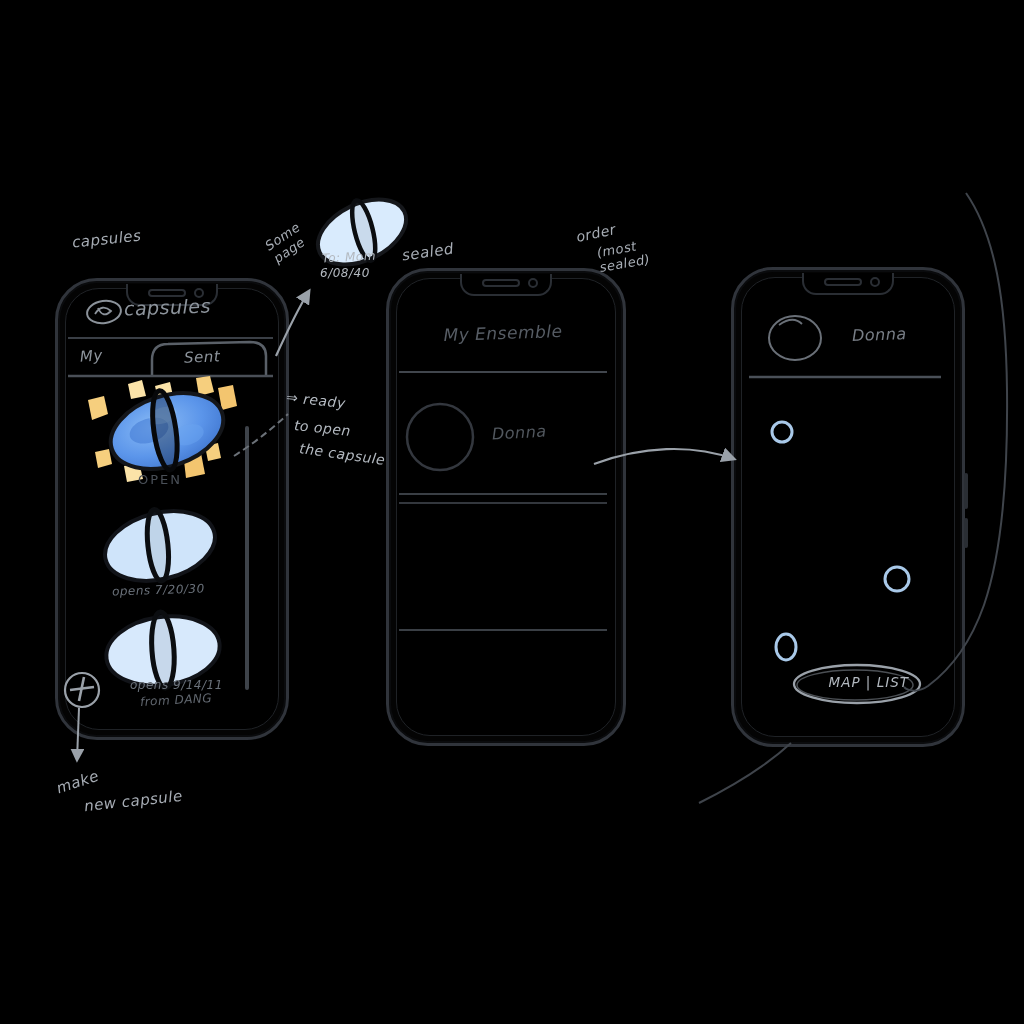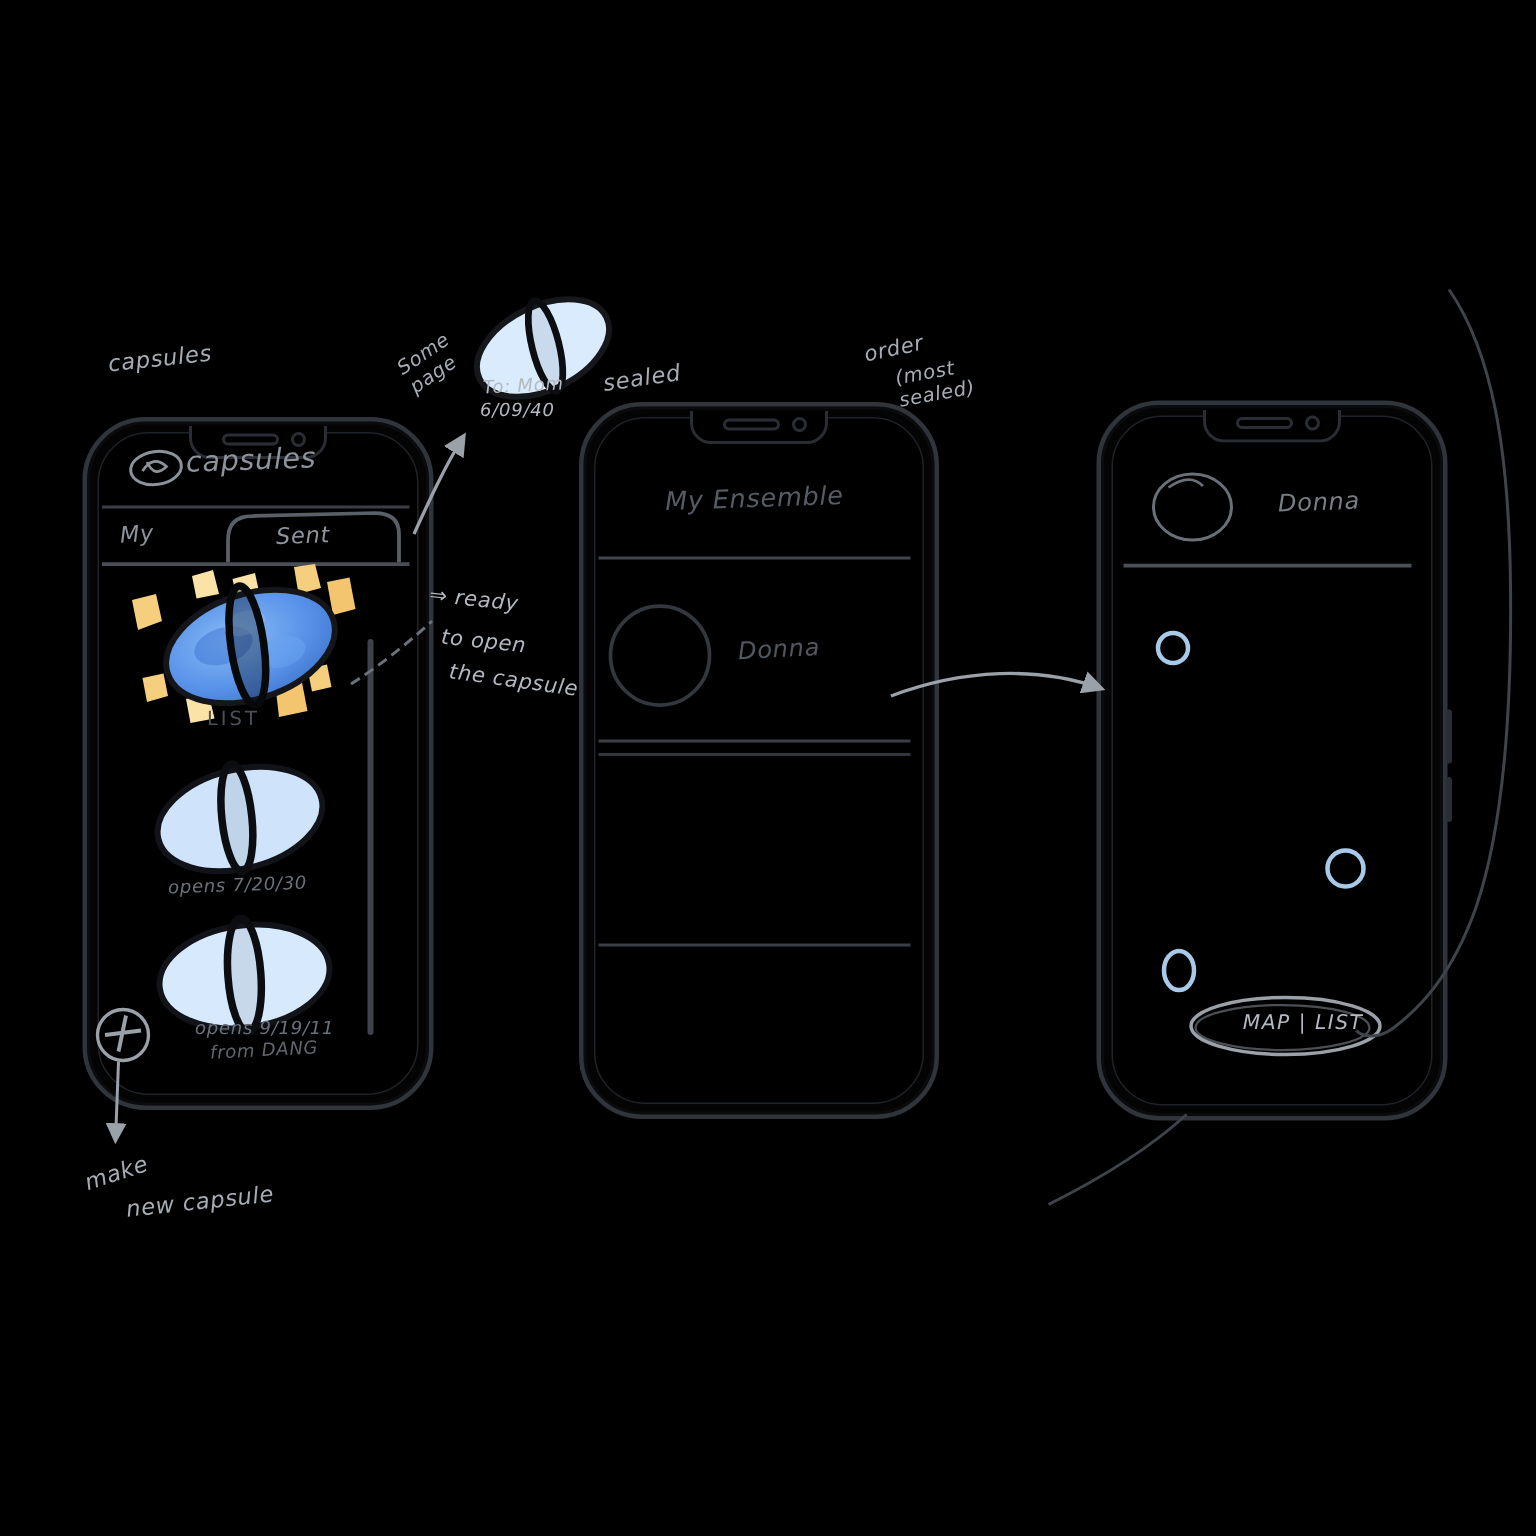--- a/index.html
+++ b/index.html
@@ -157,28 +157,28 @@
     <path d="M 791 743 C 766 766 733 786 699 803" stroke="#3f444b" stroke-width="2" fill="none"></path>
   </svg>
 
   <div class="hand" style="left:72px;top:231px;font-size:15px;transform:rotate(-6deg);">capsules</div>
 
   <div class="hand" style="left:124px;top:297px;font-size:19px;color:#8d949c;transform:rotate(-2deg);">capsules</div>
 
   <div class="hand" style="left:80px;top:348px;font-size:15px;color:#8d949c;transform:rotate(-4deg);">My</div>
   <div class="hand" style="left:184px;top:349px;font-size:15px;color:#8d949c;transform:rotate(-2deg);">Sent</div>
 
-  <div class="hand" style="left:138px;top:473px;font-size:13px;color:#4a5058;letter-spacing:2px;font-style:normal;">LIST</div>
+  <div class="hand" style="left:138px;top:473px;font-size:13px;color:#4a5058;letter-spacing:2px;font-style:normal;">OPEN</div>
   <div class="hand" style="left:112px;top:584px;font-size:12px;color:#6a717a;transform:rotate(-2deg);">opens 7/20/30</div>
-  <div class="hand" style="left:130px;top:679px;font-size:12px;color:#6a717a;">opens 9/19/11</div>
+  <div class="hand" style="left:130px;top:679px;font-size:12px;color:#6a717a;">opens 9/14/11</div>
   <div class="hand" style="left:140px;top:694px;font-size:12px;color:#60666e;transform:rotate(-3deg);">from DANG</div>
 
   <div class="hand wrap" style="left:266px;top:222px;width:62px;font-size:13px;transform:rotate(-34deg);">Some page</div>
   <div class="hand" style="left:322px;top:251px;font-size:12px;color:#b3b9c0;transform:rotate(-3deg);">To: Mom</div>
-  <div class="hand" style="left:320px;top:267px;font-size:12px;color:#b3b9c0;">6/09/40</div>
+  <div class="hand" style="left:320px;top:267px;font-size:12px;color:#b3b9c0;">6/08/40</div>
 
   <div class="hand" style="left:286px;top:392px;font-size:14px;color:#b3b9c0;transform:rotate(6deg);">⇒ ready</div>
   <div class="hand" style="left:294px;top:420px;font-size:14px;color:#b3b9c0;transform:rotate(6deg);">to open</div>
   <div class="hand" style="left:299px;top:446px;font-size:14px;color:#b3b9c0;transform:rotate(8deg);">the capsule</div>
 
   <div class="hand" style="left:56px;top:774px;font-size:15px;transform:rotate(-18deg);">make</div>
   <div class="hand" style="left:84px;top:793px;font-size:15px;transform:rotate(-6deg);">new capsule</div>
 
   <div class="hand" style="left:402px;top:244px;font-size:15px;transform:rotate(-8deg);">sealed</div>
 

